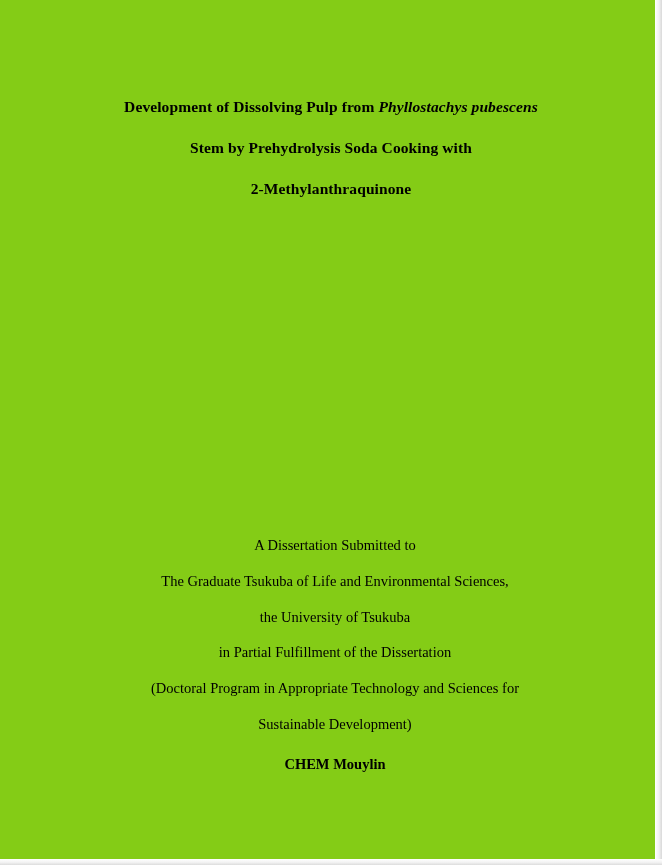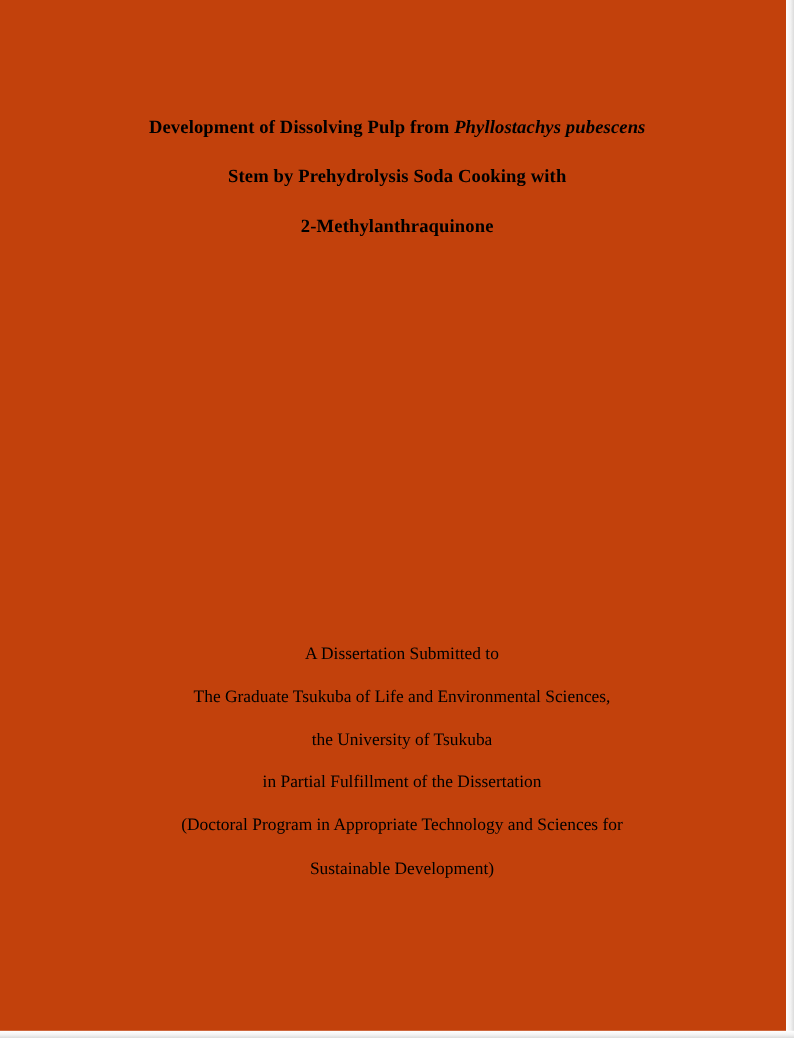--- a/index.html
+++ b/index.html
@@ -11,21 +11,21 @@
     width: 662px;
     height: 865px;
     font-family: "Liberation Serif", serif;
     color: #000000;
     overflow: hidden;
   }
   .page {
     position: relative;
     width: 662px;
     height: 865px;
-    background: #c2410c;
+    background: #84cc16;
     box-sizing: border-box;
   }
   
   .page-edge-right {
     position: absolute;
     top: 0;
     right: 0;
     width: 7px;
     height: 865px;
     background: linear-gradient(to right, #ffffff 0%, #f2f2f2 55%, #d9d9d9 100%);
@@ -83,17 +83,18 @@
     <div class="title-line"><span>2-Methylanthraquinone</span></div>
   </div>
 
   <div class="front-matter">
     <div class="fm-line">A Dissertation Submitted to</div>
     <div class="fm-line">The Graduate Tsukuba of Life and Environmental Sciences,</div>
     <div class="fm-line">the University of Tsukuba</div>
     <div class="fm-line">in Partial Fulfillment of the Dissertation</div>
     <div class="fm-line">(Doctoral Program in Appropriate Technology and Sciences for</div>
     <div class="fm-line">Sustainable Development)</div>
+    <div class="fm-line author">CHEM Mouylin</div>
   </div>
 
   <div class="page-edge-right"></div>
   <div class="page-edge-bottom"></div>
 </div>
 
 </body></html>

